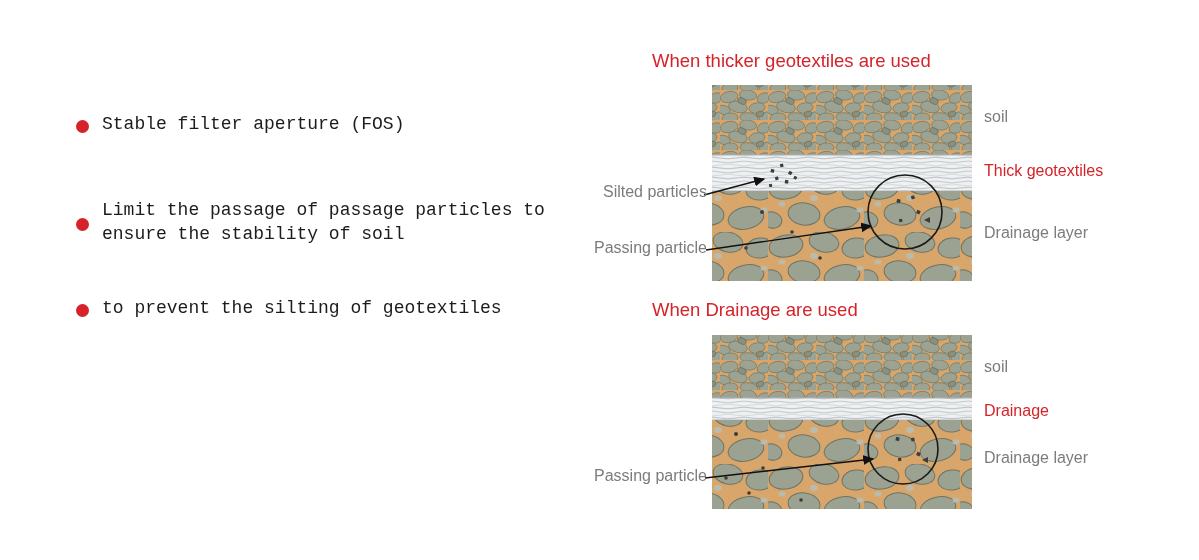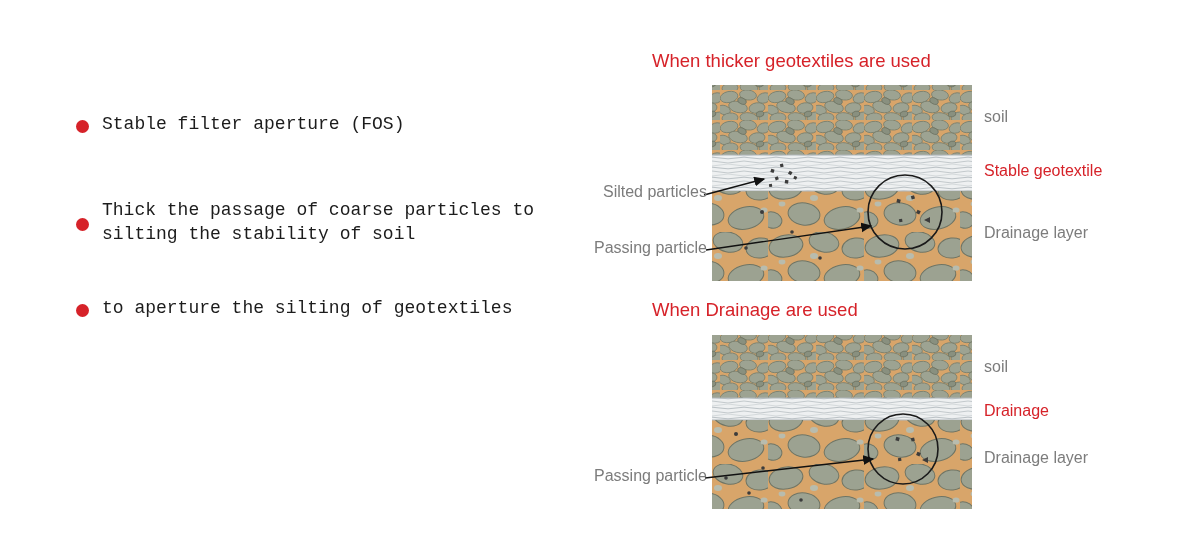--- a/index.html
+++ b/index.html
@@ -164,39 +164,39 @@
   <div class="bullet b1">
     <div class="dot"></div>
     <div class="txt">
       <div>Stable filter aperture (FOS)</div>
     </div>
   </div>
 
   <div class="bullet b2">
     <div class="dot"></div>
     <div class="txt">
-      <div>Thick the passage of coarse particles to</div>
-      <div>silting the stability of soil</div>
+      <div>Limit the passage of passage particles to</div>
+      <div>ensure the stability of soil</div>
     </div>
   </div>
 
   <div class="bullet b3">
     <div class="dot"></div>
     <div class="txt">
-      <div>to aperture the silting of geotextiles</div>
+      <div>to prevent the silting of geotextiles</div>
     </div>
   </div>
 
   <div class="fig-title t1">When thicker geotextiles are used</div>
   <div class="fig-title t2">When Drainage are used</div>
 
   <div class="lbl left-col lbl-silted">Silted particles</div>
   <div class="lbl left-col lbl-pass1">Passing particle</div>
   <div class="lbl right-col lbl-soil1">soil</div>
-  <div class="lbl right-col red lbl-thick">Stable geotextile</div>
+  <div class="lbl right-col red lbl-thick">Thick geotextiles</div>
   <div class="lbl right-col lbl-drain1">Drainage layer</div>
 
   <div class="lbl left-col lbl-pass2">Passing particle</div>
   <div class="lbl right-col lbl-soil2">soil</div>
   <div class="lbl right-col red lbl-roatile">Drainage</div>
   <div class="lbl right-col lbl-drain2">Drainage layer</div>
 
 </div>
 
 </body></html>

